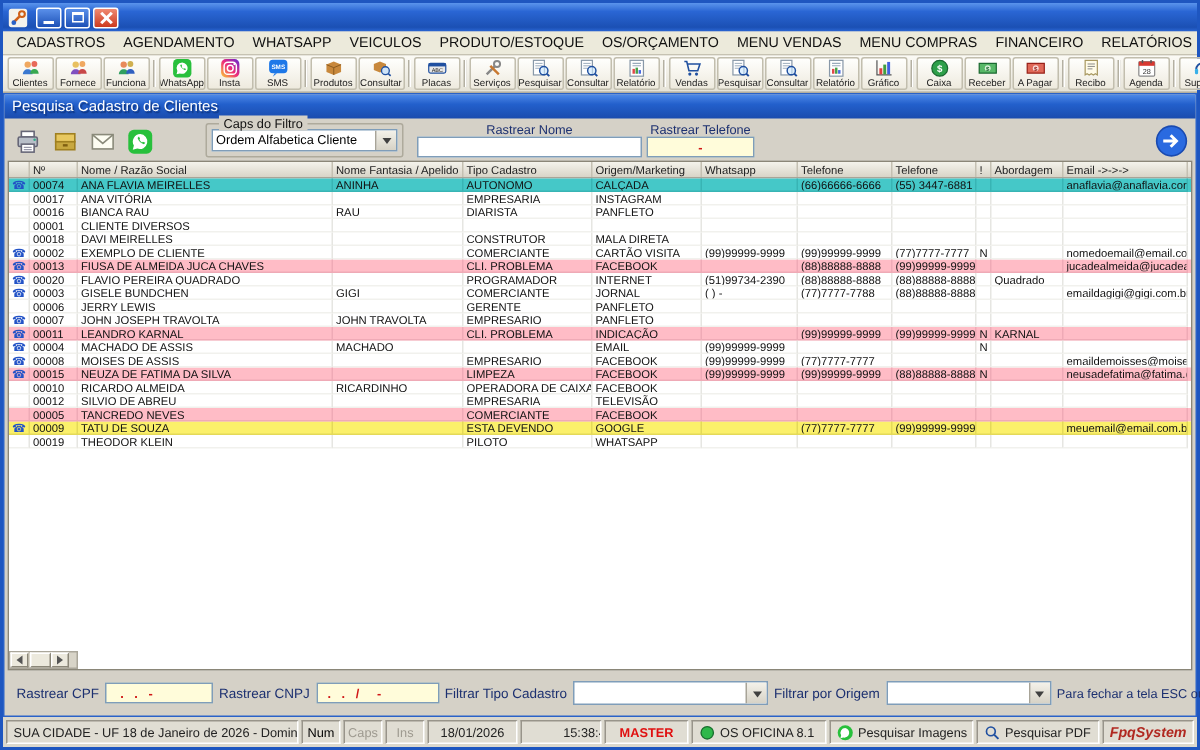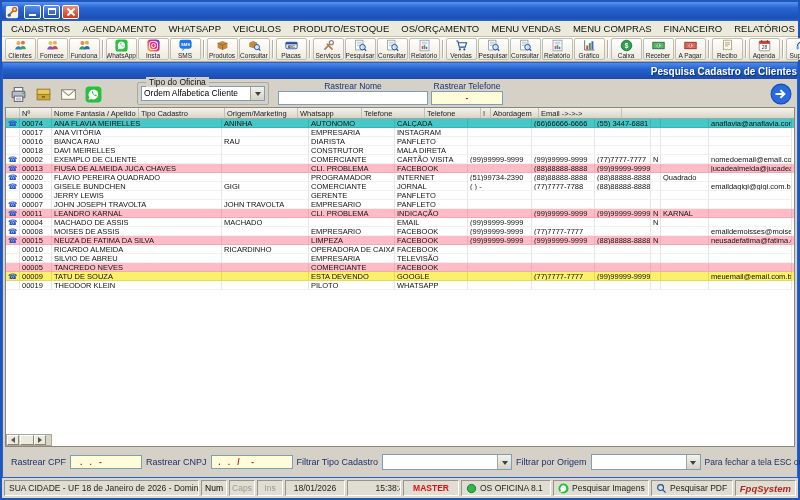--- a/index.html
+++ b/index.html
@@ -29,21 +29,21 @@
   .toolbar{height:25px;flex:0 0 25px;background:linear-gradient(#fbfaf5,#e6e3d7);border-bottom:1px solid #b2ae9f;display:flex;align-items:stretch;padding:1px 2px;}
   .tb-btn{width:31px;flex:0 0 31px;display:flex;flex-direction:column;align-items:center;justify-content:center;border:1px solid #c2beae;border-radius:2px;background:linear-gradient(#fffffd,#eeeade);margin:0 .5px;padding:0;cursor:pointer;overflow:hidden;}
   .tb-ico{height:13px;}
   .tb-ico svg{width:13px;height:13px;display:block;}
   .tb-label{font-size:6.5px;line-height:8px;color:#222;white-space:nowrap;}
   .tb-sep{width:5px;flex:0 0 5px;position:relative;}
   .tb-sep::after{content:"";position:absolute;left:2px;top:2px;bottom:2px;width:1px;background:#b4b0a2;border-right:1px solid #fff;}
 
   
   .inner{height:416px;flex:0 0 416px;border:1px solid #2a62c8;background:#d5d1c7;display:flex;flex-direction:column;}
-  .inner-title{height:16px;flex:0 0 16px;background:linear-gradient(180deg,#4f8ae8 0%,#2360cc 40%,#1a4cae 100%);color:#fff;font-size:10px;font-weight:bold;display:flex;align-items:center;padding-left:5px;text-shadow:1px 1px 1px #0a2f78;justify-content:flex-end;}
+  .inner-title{height:16px;flex:0 0 16px;background:linear-gradient(180deg,#4f8ae8 0%,#2360cc 40%,#1a4cae 100%);color:#fff;font-size:10px;font-weight:normal;display:flex;align-items:center;padding-left:5px;text-shadow:1px 1px 1px #0a2f78;}
 
   
   .filterbar{height:28px;flex:0 0 28px;display:flex;align-items:flex-end;padding:1px 4px 2px;gap:3px;}
   .tool-ico{width:22px;height:22px;flex:0 0 22px;border:1px solid transparent;background:transparent;border-radius:2px;display:flex;align-items:center;justify-content:center;cursor:pointer;}
   .tool-ico span{width:17px;height:17px;display:block;}
   .tool-ico svg{width:17px;height:17px;display:block;}
   .fgroup{position:relative;border:1px solid #aeaa9c;border-radius:2px;width:132px;flex:0 0 132px;height:23px;margin:0 6px 0 30px;display:flex;align-items:center;padding:0 3px;}
   .glabel{position:absolute;top:-6px;left:8px;font-size:8.5px;background:#d5d1c7;padding:0 3px;color:#111;white-space:nowrap;}
   .ffield{display:flex;flex-direction:column;align-items:center;justify-content:flex-end;}
   .ffield>label{font-size:8.5px;color:#1c3070;white-space:nowrap;line-height:10px;}
@@ -457,21 +457,21 @@
           <span>
             <svg viewBox="0 0 16 16">
               <rect x="0.5" y="0.5" width="15" height="15" rx="3.5" fill="#28c03c"></rect>
               <path d="M8 3.2a4.7 4.7 0 0 0-4 7.1L3.3 13l2.8-.7A4.7 4.7 0 1 0 8 3.2z" fill="#fff"></path>
               <path d="M6.3 5.6c.8 2 2 3.2 4 4l.9-.9-1.5-.7-.6.4c-.7-.5-1.2-1-1.6-1.7l.4-.6-.7-1.4z" fill="#28c03c"></path>
             </svg>
           </span>
         </button>
 
       <div class="fgroup">
-        <span class="glabel">Tipo do Oficina</span>
+        <span class="glabel">Caps do Filtro</span>
         <div class="combo">
           <span class="combo-val">Ordem Alfabetica Cliente</span>
           <span class="combo-btn"></span>
         </div>
       </div>
 
 
       <div class="ffield w150">
         <label>Rastrear Nome</label>
         <div class="tinput"></div>
@@ -486,20 +486,21 @@
               <circle cx="10" cy="10" r="9" fill="#2a6ae0" stroke="#1a4ab0"></circle>
               <path d="M5 10h7M9.5 6.5L13 10l-3.5 3.5" stroke="#fff" stroke-width="1.8" fill="none"></path>
             </svg></span></button>
     </div>
 
     <div class="gridwrap">
       <div class="grid">
           <div class="grid-row ghead">
             <span class="cell hcell" style="width: 14px;"></span>
             <span class="cell hcell" style="width: 32px;">Nº</span>
+            <span class="cell hcell" style="width: 170px;">Nome / Razão Social</span>
             <span class="cell hcell" style="width: 87px;">Nome Fantasia / Apelido</span>
             <span class="cell hcell" style="width: 86px;">Tipo Cadastro</span>
             <span class="cell hcell" style="width: 73px;">Origem/Marketing</span>
             <span class="cell hcell" style="width: 64px;">Whatsapp</span>
             <span class="cell hcell" style="width: 63px;">Telefone</span>
             <span class="cell hcell" style="width: 56px;">Telefone</span>
             <span class="cell hcell" style="width: 10px;">!</span>
             <span class="cell hcell" style="width: 48px;">Abordagem</span>
             <span class="cell hcell" style="width: 83px;">Email -&gt;-&gt;-&gt;</span>
           </div>
@@ -531,20 +532,34 @@
             <span class="cell" style="width: 48px;"></span>
             <span class="cell cemail" style="width: 83px;"></span>
           </div>
           <div class="grid-row gdata">
             <span class="cell" style="width: 14px;"></span>
             <span class="cell" style="width: 32px;">00016</span>
             <span class="cell" style="width: 170px;">BIANCA RAU</span>
             <span class="cell" style="width: 87px;">RAU</span>
             <span class="cell" style="width: 86px;">DIARISTA</span>
             <span class="cell" style="width: 73px;">PANFLETO</span>
+            <span class="cell" style="width: 64px;"></span>
+            <span class="cell" style="width: 63px;"></span>
+            <span class="cell" style="width: 56px;"></span>
+            <span class="cell ctr" style="width: 10px;"></span>
+            <span class="cell" style="width: 48px;"></span>
+            <span class="cell cemail" style="width: 83px;"></span>
+          </div>
+          <div class="grid-row gdata">
+            <span class="cell" style="width: 14px;"></span>
+            <span class="cell" style="width: 32px;">00001</span>
+            <span class="cell" style="width: 170px;">CLIENTE DIVERSOS</span>
+            <span class="cell" style="width: 87px;"></span>
+            <span class="cell" style="width: 86px;"></span>
+            <span class="cell" style="width: 73px;"></span>
             <span class="cell" style="width: 64px;"></span>
             <span class="cell" style="width: 63px;"></span>
             <span class="cell" style="width: 56px;"></span>
             <span class="cell ctr" style="width: 10px;"></span>
             <span class="cell" style="width: 48px;"></span>
             <span class="cell cemail" style="width: 83px;"></span>
           </div>
           <div class="grid-row gdata">
             <span class="cell" style="width: 14px;"></span>
             <span class="cell" style="width: 32px;">00018</span>

